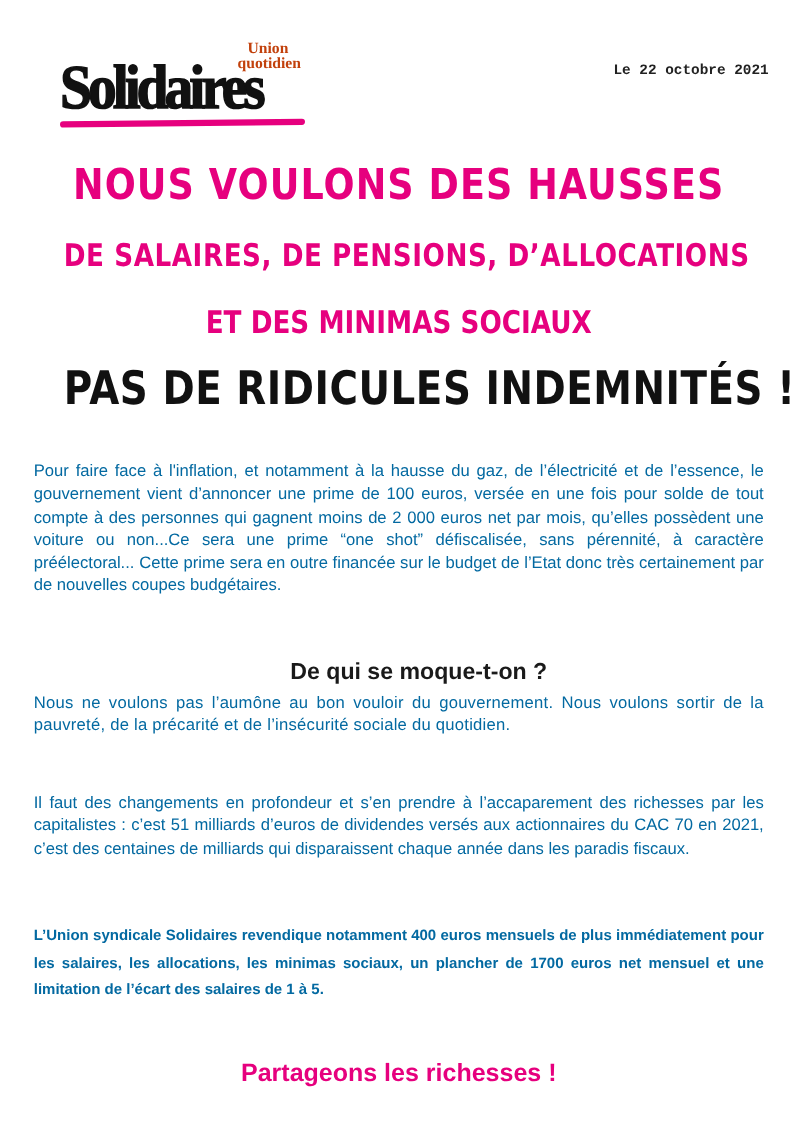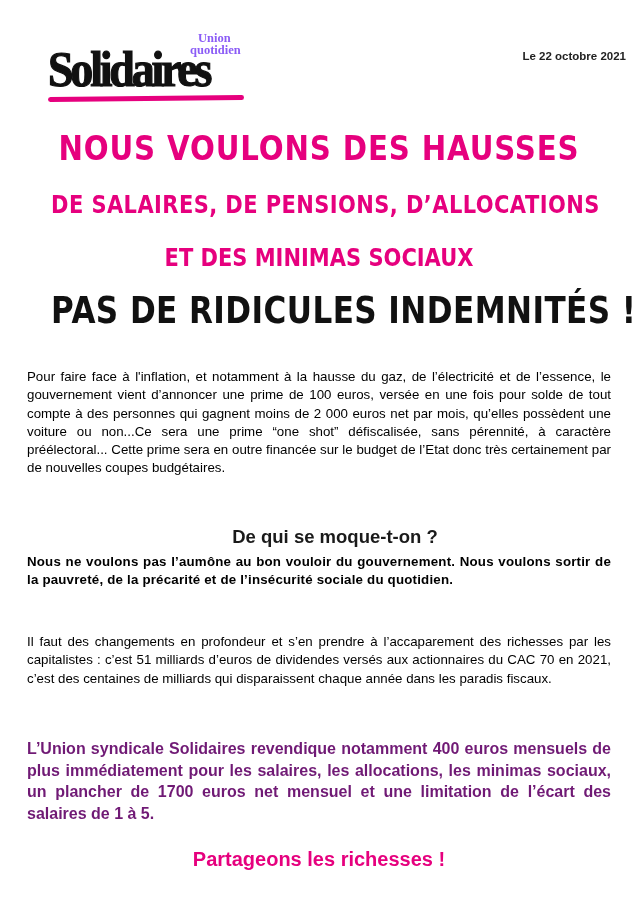--- a/index.html
+++ b/index.html
@@ -1,38 +1,38 @@
 <!DOCTYPE html>
 <html><head>
 <meta charset="utf-8">
 <style>
   html, body { margin: 0; padding: 0; background: #ffffff; }
   body { width: 638px; height: 908px; position: relative; overflow: hidden; font-family: "Liberation Sans", sans-serif; color: #1a1a1a; }
 
   .logo { position: absolute; left: 48px; top: 30px; width: 200px; height: 72px; }
   .logo-word { position: absolute; left: 0; top: 14px; font-family: "Liberation Serif", serif; font-weight: 900; font-size: 50px; letter-spacing: -3.5px; color: #111; line-height: 50px; transform: scaleX(0.92); transform-origin: left center; -webkit-text-stroke: 1.2px #111; }
-  .logo-small { position: absolute; left: 142px; top: 2px; font-family: "Liberation Serif", serif; font-weight: bold; font-size: 12.5px; line-height: 12px; color: #8b5cf6; }
+  .logo-small { position: absolute; left: 142px; top: 2px; font-family: "Liberation Serif", serif; font-weight: bold; font-size: 12.5px; line-height: 12px; color: #c2410c; }
   .logo-small span { display: block; }
   .logo-small .l1 { padding-left: 8px; }
   .logo-underline { position: absolute; left: 0; top: 66px; width: 196px; height: 5px; background: #e6007e; border-radius: 3px; transform: skewY(-0.6deg); }
 
-  .date { position: absolute; right: 12px; top: 50px; font-size: 11.5px; font-weight: bold; color: #222; }
+  .date { position: absolute; right: 23px; top: 50px; font-size: 11.5px; font-weight: bold; color: #222; font-family: Liberation Mono, monospace; }
 
   .title { position: absolute; left: 0; width: 638px; text-align: center; font-family: "DejaVu Sans", sans-serif; font-weight: bold; text-transform: uppercase; white-space: nowrap; }
   .t1 { top: 128px; font-size: 34px; color: #e6007e; letter-spacing: 1px; transform: scaleX(0.86); }
   .t2 { top: 190px; font-size: 25px; color: #e6007e; letter-spacing: 0.5px; transform: scaleX(0.84); }
   .t3 { top: 243px; font-size: 25px; color: #e6007e; transform: scaleX(0.84); }
   .t4 { top: 289px; font-size: 37px; color: #111; letter-spacing: 0.5px; transform: scaleX(0.84); }
 
-  .para { position: absolute; left: 27px; width: 584px; font-size: 13.3px; line-height: 18.3px; text-align: justify; color: #000000; }
+  .para { position: absolute; left: 27px; width: 584px; font-size: 13.3px; line-height: 18.3px; text-align: justify; color: #0369a1; }
   .p1 { top: 368px; }
   .subhead { position: absolute; left: 16px; width: 638px; top: 526px; text-align: center; font-size: 18.5px; font-weight: bold; color: #1a1a1a; }
-  .p2 { top: 553px; font-weight: bold; letter-spacing: 0.2px; }
+  .p2 { top: 553px; font-weight: normal; letter-spacing: 0.2px; }
   .p3 { top: 633px; }
-  .p4 { top: 738px; font-size: 16px; line-height: 21.5px; font-weight: bold; color: #701a75; }
+  .p4 { top: 738px; font-size: 12px; line-height: 21.5px; font-weight: bold; color: #0369a1; }
   .closing { position: absolute; left: 0; width: 638px; top: 848px; text-align: center; font-size: 20px; font-weight: bold; color: #e6007e; }
 </style>
 </head>
 <body>
 
 <div class="logo">
   <div class="logo-small">
     <span class="l1">Union</span>
     <span>quotidien</span>
   </div>

